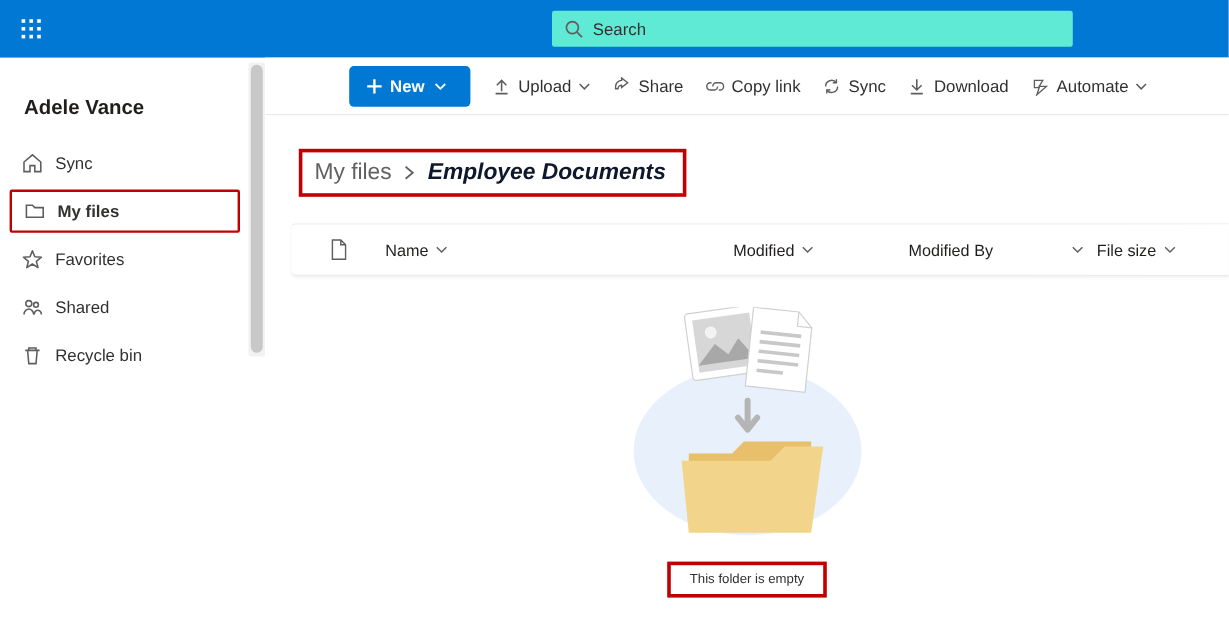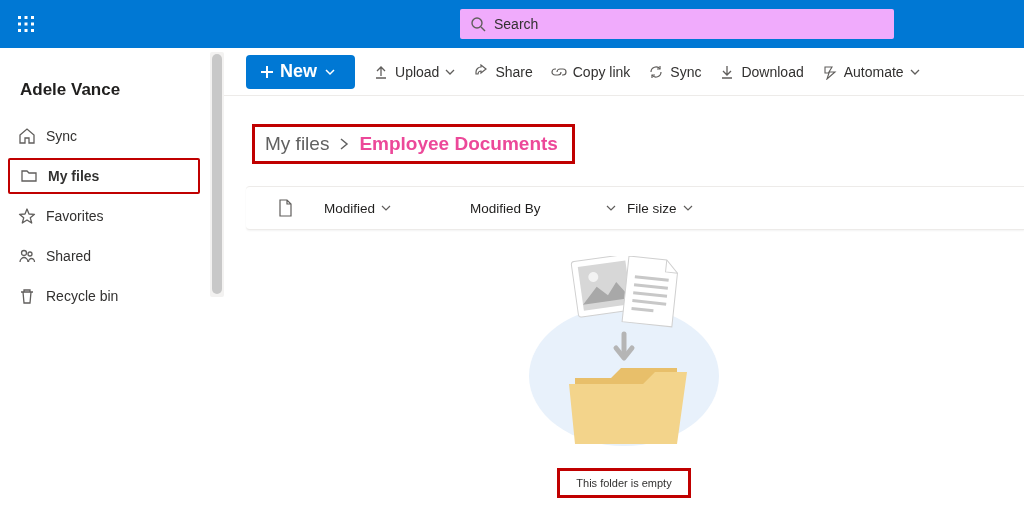--- a/index.html
+++ b/index.html
@@ -3,52 +3,52 @@
 <meta charset="utf-8">
 <style>
   * { box-sizing: border-box; margin: 0; padding: 0; font-family: "Segoe UI", Arial, sans-serif; }
   html, body { width: 1024px; height: 526px; overflow: hidden; background: #fff; }
 
   .topbar { height: 48px; background: #0078d4; display: flex; align-items: center; padding: 0 10px; }
   .waffle { width: 32px; height: 32px; display: flex; align-items: center; justify-content: center; cursor: pointer; }
   .waffle svg { display: block; }
 
   .search-wrap { margin-left: 418px; }
-  .search-box { width: 434px; height: 30px; background: #f0abfc; border: none; border-radius: 2px; display: flex; align-items: center; padding: 0 10px; }
+  .search-box { width: 434px; height: 30px; background: #5eead4; border: none; border-radius: 2px; display: flex; align-items: center; padding: 0 10px; }
   .search-box svg { flex: 0 0 auto; }
   .search-box input { border: none; background: transparent; outline: none; font-size: 14px; color: #323130; margin-left: 8px; width: 100%; }
   .search-box input::placeholder { color: #323130; }
 
   .layout { display: flex; height: calc(100% - 48px); }
 
   .sidebar-col { width: 224px; position: relative; }
   .scroll-track { position: absolute; right: 0; top: 4px; width: 14px; height: 245px; background: #f3f2f1; border-radius: 2px; }
   .scroll-thumb { position: absolute; right: 2px; top: 6px; width: 10px; height: 240px; background: #c8c8c8; border-radius: 5px; }
 
   .sidebar { width: 210px; padding: 18px 0 0 0; }
   .user-name { font-size: 17px; font-weight: 600; color: #201f1e; padding: 14px 0 18px 20px; }
 
   .nav-item { display: flex; align-items: center; height: 36px; padding: 0 18px; cursor: pointer; color: #323130; font-size: 14px; margin-bottom: 4px; }
   .nav-item .icon { width: 18px; height: 18px; margin-right: 10px; flex: 0 0 auto; color: #605e5c; }
   .nav-item.highlight { border: 2px solid #c00000; border-radius: 2px; margin: 0 10px 4px 8px; padding: 0 10px; font-weight:600; }
 
   .main { flex: 1; background: #fff; position: relative; }
 
   .cmdbar { display: flex; align-items: center; height: 48px; padding: 16px 0 0 22px; gap: 18px; border-bottom: 1px solid #edebe9; padding-bottom: 16px; }
-  .btn-new { background: #0078d4; color: #fff; height: 34px; display: flex; align-items: center; padding: 0 14px; border-radius: 4px; font-size: 18px; font-weight: 600; cursor: pointer; border:none; }
+  .btn-new { background: #0078d4; color: #fff; height: 34px; display: flex; align-items: center; padding: 0 14px; border-radius: 4px; font-size: 14px; font-weight: 600; cursor: pointer; border:none;margin-left:48px; }
   .btn-new svg { margin-right: 6px; }
   .btn-new .caret { margin-left: 8px; }
   .cmd-item { display: flex; align-items: center; color: #323130; font-size: 14px; cursor: pointer; }
   .cmd-item .ci { width: 16px; height: 16px; margin-right: 6px; color: #605e5c; }
   .cmd-item .caret { margin-left: 6px; color: #605e5c; }
 
   .breadcrumb-wrap { display:inline-flex; align-items:center; margin: 28px 0 0 8px; border: 3px solid #c00000; padding: 6px 14px 6px 10px; }
   .bc-parent { font-size: 19px; color: #616161; cursor:pointer; }
   .bc-sep { margin: 0 10px; color: #616161; }
-  .bc-current { font-size: 19px; font-weight: 700; color: #ec4899; }
+  .bc-current { font-size: 19px; font-weight: 700; color: #0f172a; font-style: italic; }
   .bc-outer{ padding-left:20px;}
 
   .columns { display: flex; align-items: center; height: 44px; border-top: 1px solid #edebe9; border-bottom: 1px solid #edebe9; margin: 22px 0 0 22px; padding: 0 0 0 0; background:#fff; box-shadow: 0 1px 2px rgba(0,0,0,0.05); border-radius:4px 0 0 4px;}
   .col-doc { width: 78px; display:flex; justify-content:center; color:#605e5c; }
   .col { display: flex; align-items: center; font-size: 13.5px; color: #201f1e; cursor: pointer; }
   .col .caret { margin-left: 6px; color:#605e5c; }
   .col-name { width: 290px; }
   .col-mod { width: 146px; }
   .col-modby { width: 146px; justify-content: space-between; }
   .col-size { width: 110px; margin-left: 11px; }
@@ -220,20 +220,26 @@
         <span class="bc-current">Employee Documents</span>
       </div>
     </div>
 
     <div class="columns">
       <div class="col-doc">
         <svg width="14" height="18" viewBox="0 0 14 18">
             <path d="M2 1 H9 L13 5 V17 H2 Z M9 1 V5 H13" fill="none" stroke="#605e5c" stroke-width="1.2"></path>
           </svg>
       </div>
+      <div class="col col-name">
+        <span>Name</span>
+        <svg class="caret" width="10" height="10" viewBox="0 0 10 10">
+            <path d="M1 3 L5 7 L9 3" stroke="#605e5c" stroke-width="1.2" fill="none"></path>
+          </svg>
+      </div>
       <div class="col col-mod">
         <span>Modified</span>
         <svg class="caret" width="10" height="10" viewBox="0 0 10 10">
             <path d="M1 3 L5 7 L9 3" stroke="#605e5c" stroke-width="1.2" fill="none"></path>
           </svg>
       </div>
       <div class="col col-modby">
         <span>Modified By</span>
         <svg class="caret" width="10" height="10" viewBox="0 0 10 10">
             <path d="M1 3 L5 7 L9 3" stroke="#605e5c" stroke-width="1.2" fill="none"></path>

